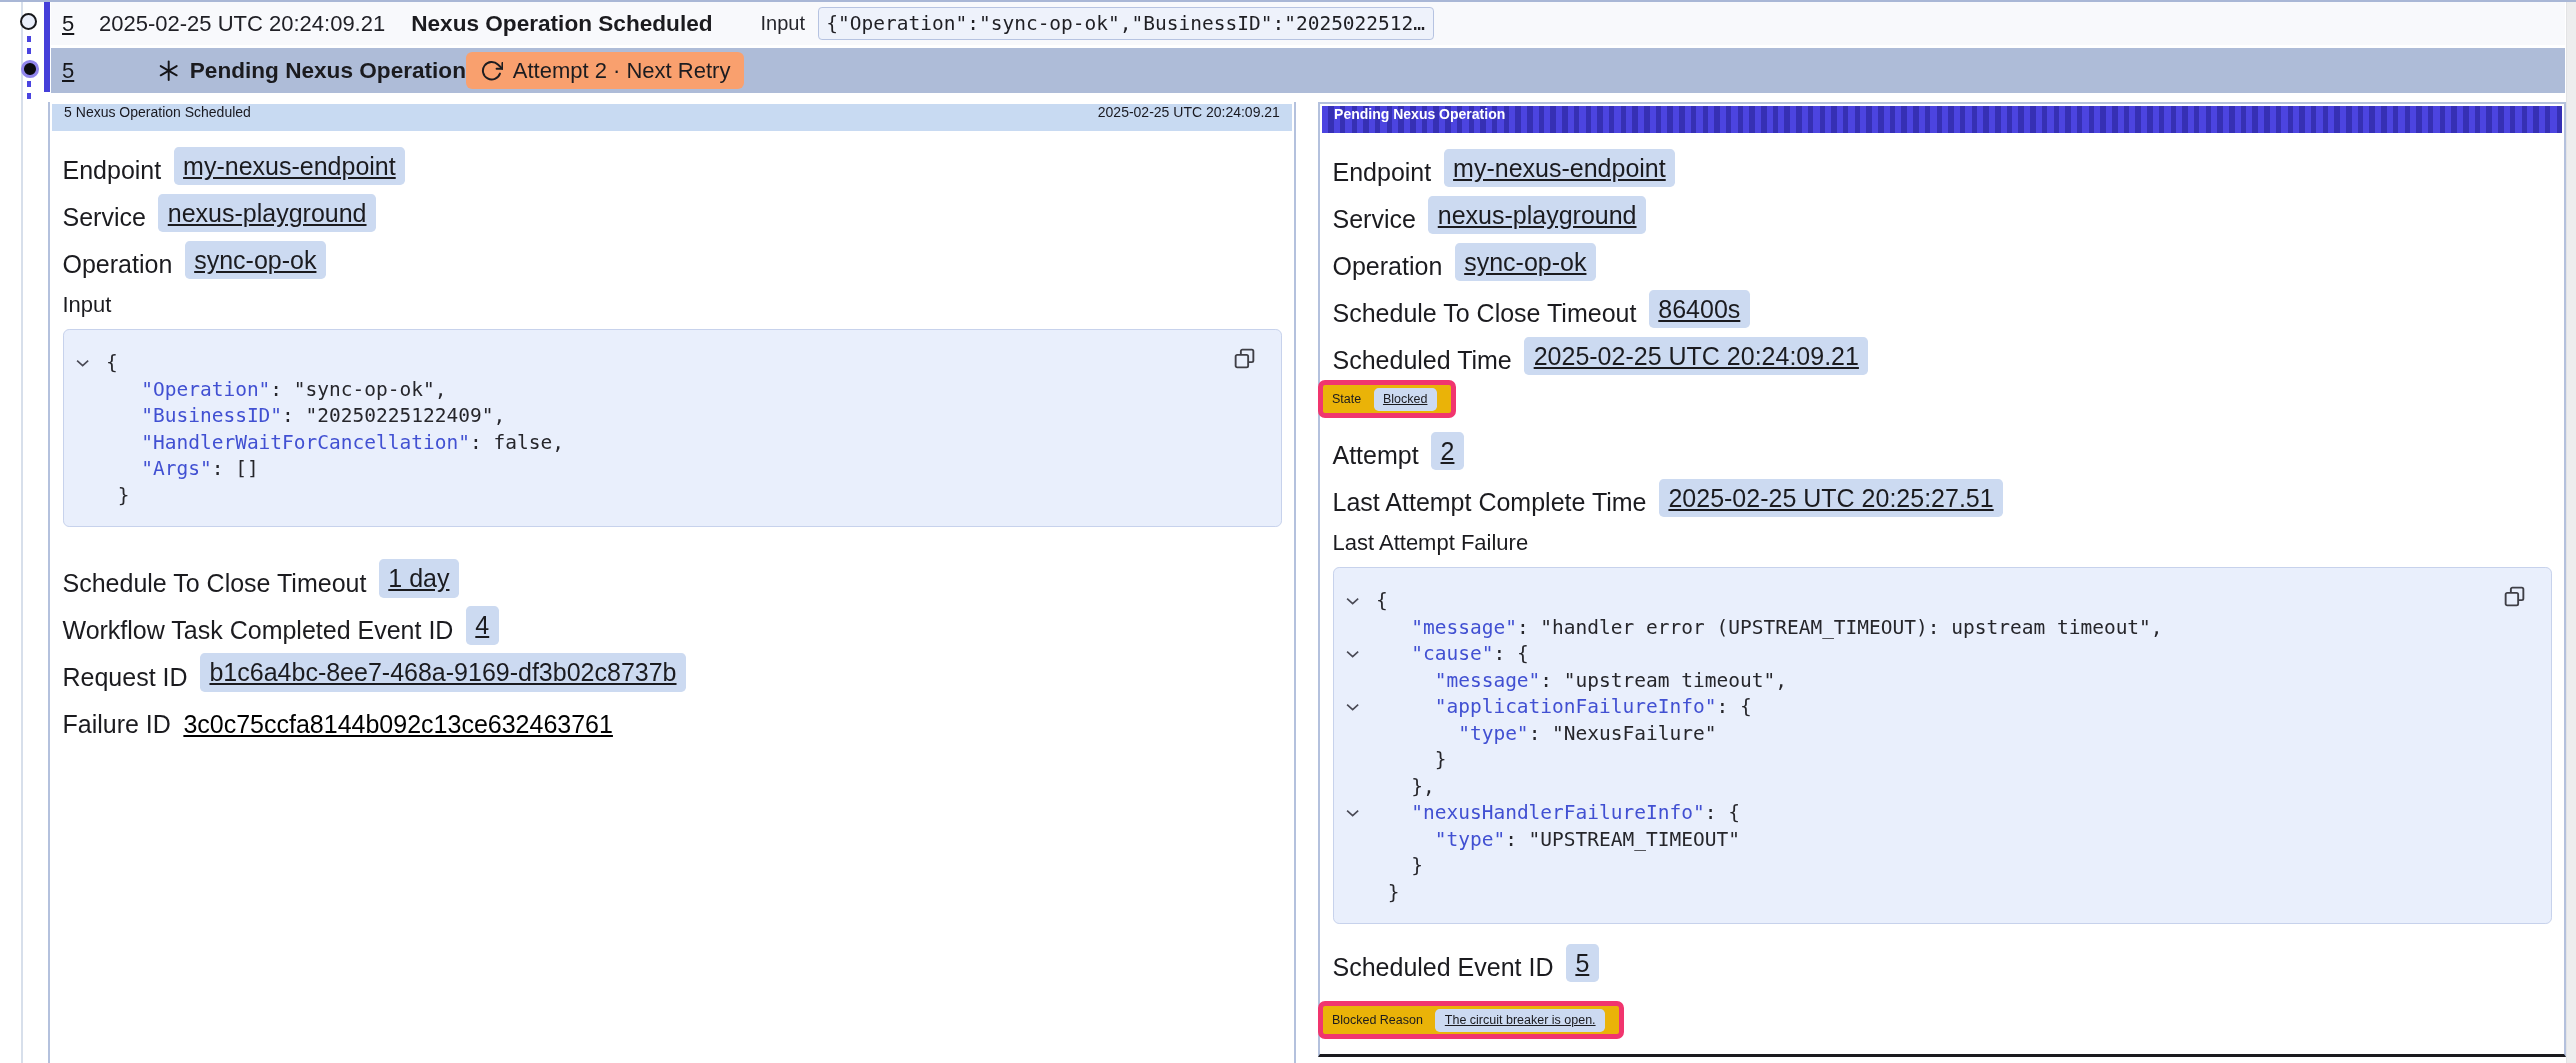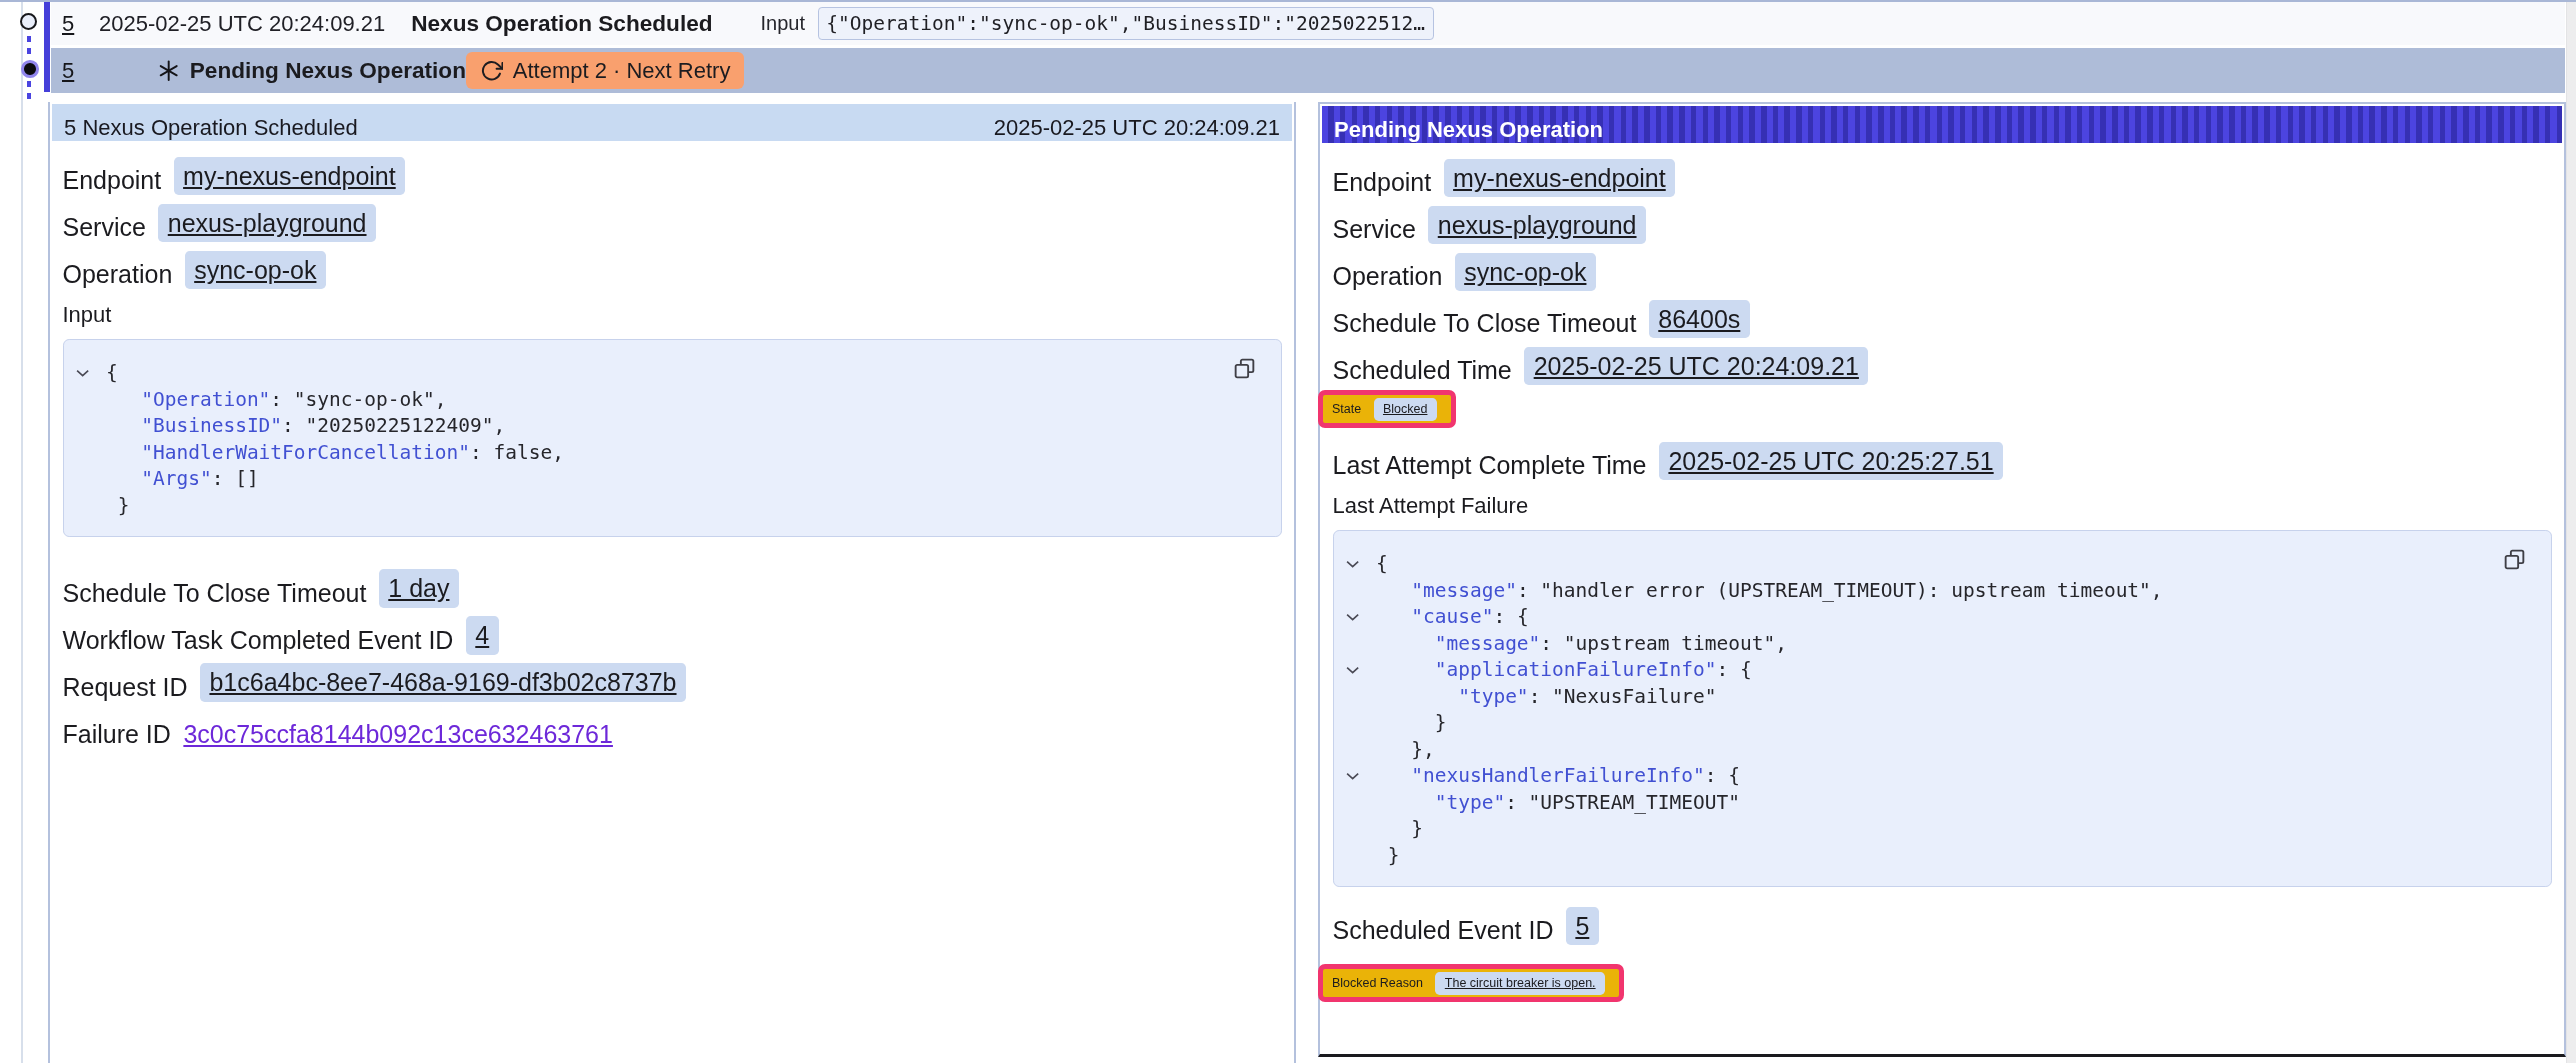--- a/index.html
+++ b/index.html
@@ -27,37 +27,37 @@
   .inchip{margin-left:12.5px;font-family:"DejaVu Sans Mono",monospace;font-size:19.5px;background:#eef2fb;
           border:1.6px solid #b6c3e1;border-radius:3.9px;padding:3.9px 7.8px;color:#1f1f24;white-space:nowrap;}
   .ast{margin-left:78px;display:flex;align-items:center;}
   .ptitle{margin-left:9.4px;font-weight:700;font-size:22.6px;}
   .badge{display:inline-flex;align-items:center;gap:9.4px;background:var(--orange);
          border-radius:6.2px;padding:5.5px 14px;font-size:22px;color:#1c1c20;}
 
   .panel{position:absolute;top:102px;background:#fff;}
   .panel.left{left:48px;width:1244px;bottom:0;border-left:2.3px solid var(--pborder);border-right:2.3px solid var(--pborder);}
   .panel.right{left:1318px;width:1244px;height:950px;border:2.3px solid var(--pborder);border-bottom:3.9px solid #1a1a1e;}
-  .phead{height:37px;margin:1.6px;display:flex;align-items:flex-end;justify-content:space-between;
-         padding:0 12.5px;font-size:22px;background:var(--hdr);color:#191920;}
+  .phead{height:27px;margin:1.6px;display:flex;align-items:flex-start;justify-content:space-between;
+         padding:0 12.5px;font-size:14px;background:var(--hdr);color:#191920;}
   .phead.striped{background:repeating-linear-gradient(to right,var(--stripe1) 0 6.2px,var(--stripe2) 6.2px 11.7px);
          color:#fff;font-weight:600;justify-content:flex-start;}
   .pbody{padding:6.2px 12.5px 0;}
   .frow{display:flex;align-items:flex-end;height:47px;font-size:25px;}
   .lbl{margin-right:12.5px;white-space:nowrap;}
   .chipv{background:var(--chip);border-radius:4.7px;padding:4.7px 9.4px;white-space:nowrap;text-decoration:underline;}
   .plabel{height:39px;display:flex;align-items:flex-end;padding-bottom:4.7px;font-size:22px;}
   .code{position:relative;background:var(--codebg);border:1.6px solid var(--codebd);border-radius:6.2px;
         margin:6.2px 0 7.8px;padding:20px 15.6px 17px 9.4px;font-family:"DejaVu Sans Mono",monospace;
         font-size:19.5px;line-height:26.5px;color:#26262b;}
   .cl{display:flex;white-space:pre;}
   .gut{width:30px;flex:none;padding-left:3.1px;display:flex;align-items:center;}
   .k{color:var(--key);}
   .copy{position:absolute;top:15.6px;right:23.4px;background:none;border:none;padding:0;cursor:pointer;line-height:0;}
-  .plain-link{color:#6d28d9;text-decoration:underline;}
+  .plain-link{color:#000000;text-decoration:underline;}
   .annot-row{display:flex;align-items:center;height:48px;}
   .annot{display:inline-flex;align-items:center;border:5.5px solid var(--pink);border-radius:7px;
          background:#eab308;padding:2.3px 14px 2.3px 9.4px;margin-left:-15px;position:relative;z-index:3;}
   .sei-row{margin-top:11px;}
   .br-row{margin-top:12.5px;height:51px;}
   .fields-b{margin-top:23.4px;}
   svg{display:block;}
 </style>
 </head>
 <body>
@@ -188,20 +188,24 @@
         </div>
       </div>
     <div class="annot-row">
       <div class="annot">
         <span class="lbl">State</span>
         <span class="chipv">Blocked</span>
       </div>
     </div>
     <div>
         <div class="frow">
+          <span class="lbl">Attempt</span>
+          <span class="chipv">2</span>
+        </div>
+        <div class="frow">
           <span class="lbl">Last Attempt Complete Time</span>
           <span class="chipv">2025-02-25 UTC 20:25:27.51</span>
         </div>
       </div>
     <div class="plabel">Last Attempt Failure</div>
     <div class="code">
       <button class="copy">
         <svg width="25" height="25" viewBox="0 0 24 24" fill="none" stroke="#3f3f46" stroke-width="1.8">
           <rect x="8.5" y="3.5" width="12" height="12" rx="1.5"></rect>
           <rect x="3.5" y="8.5" width="12" height="12" rx="1.5" fill="#e9effc"></rect>

